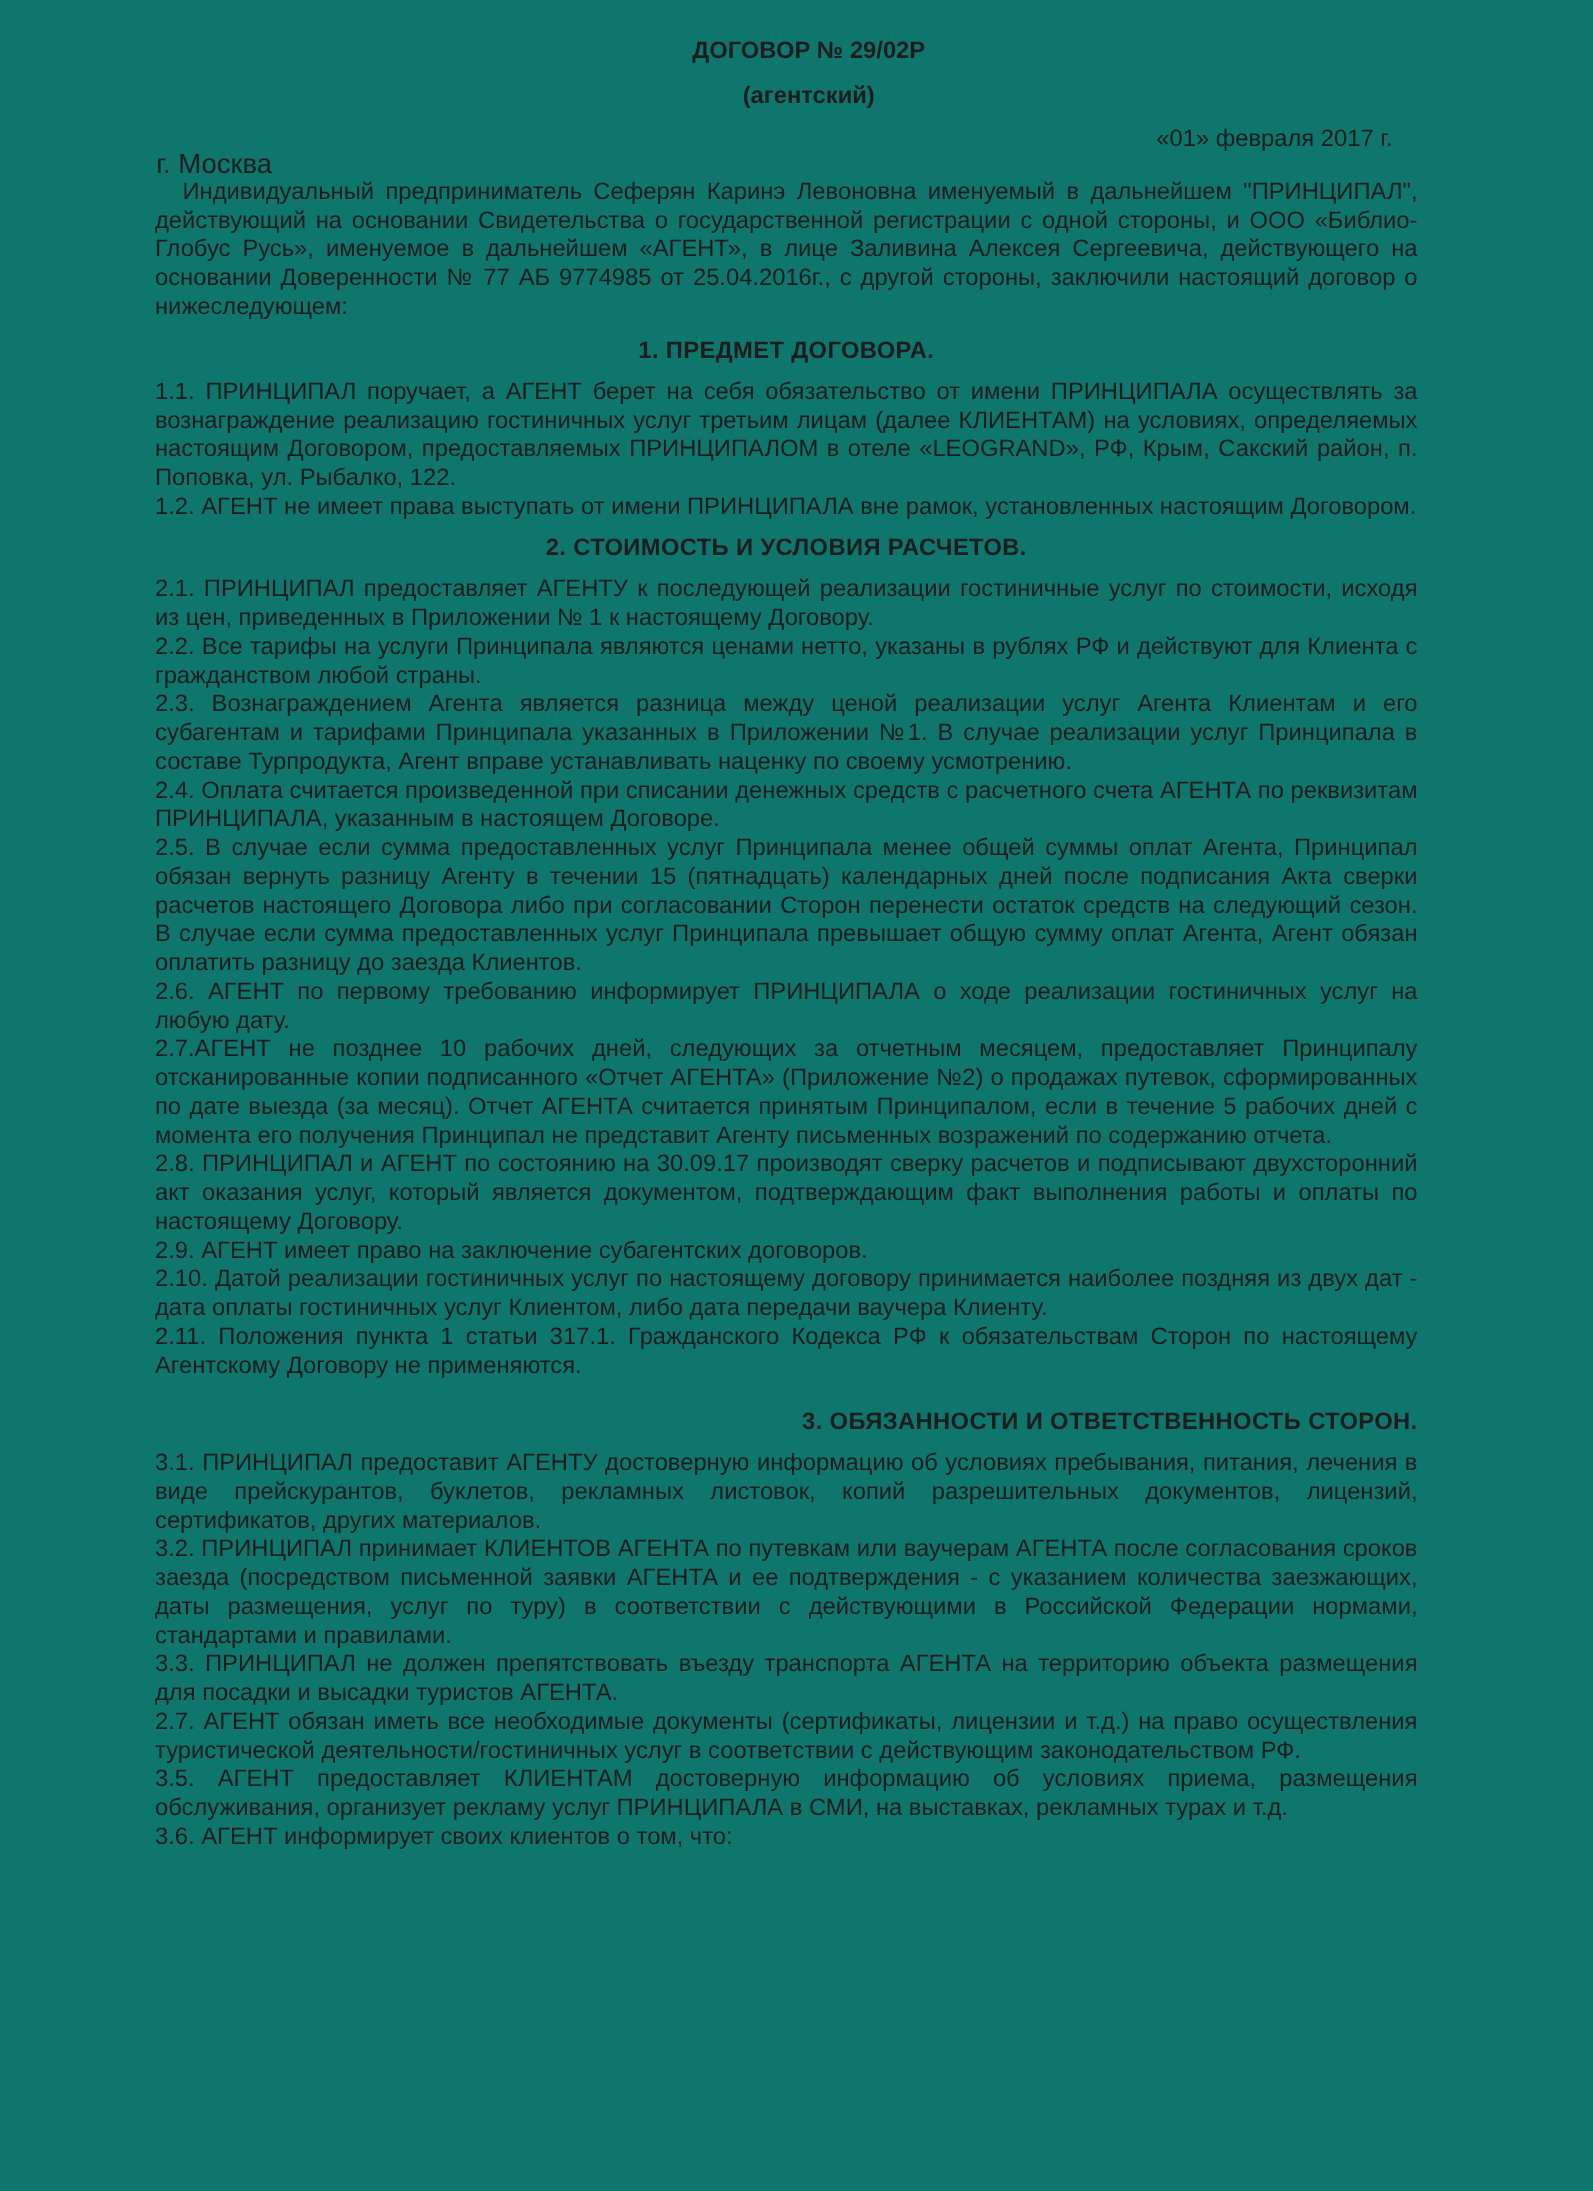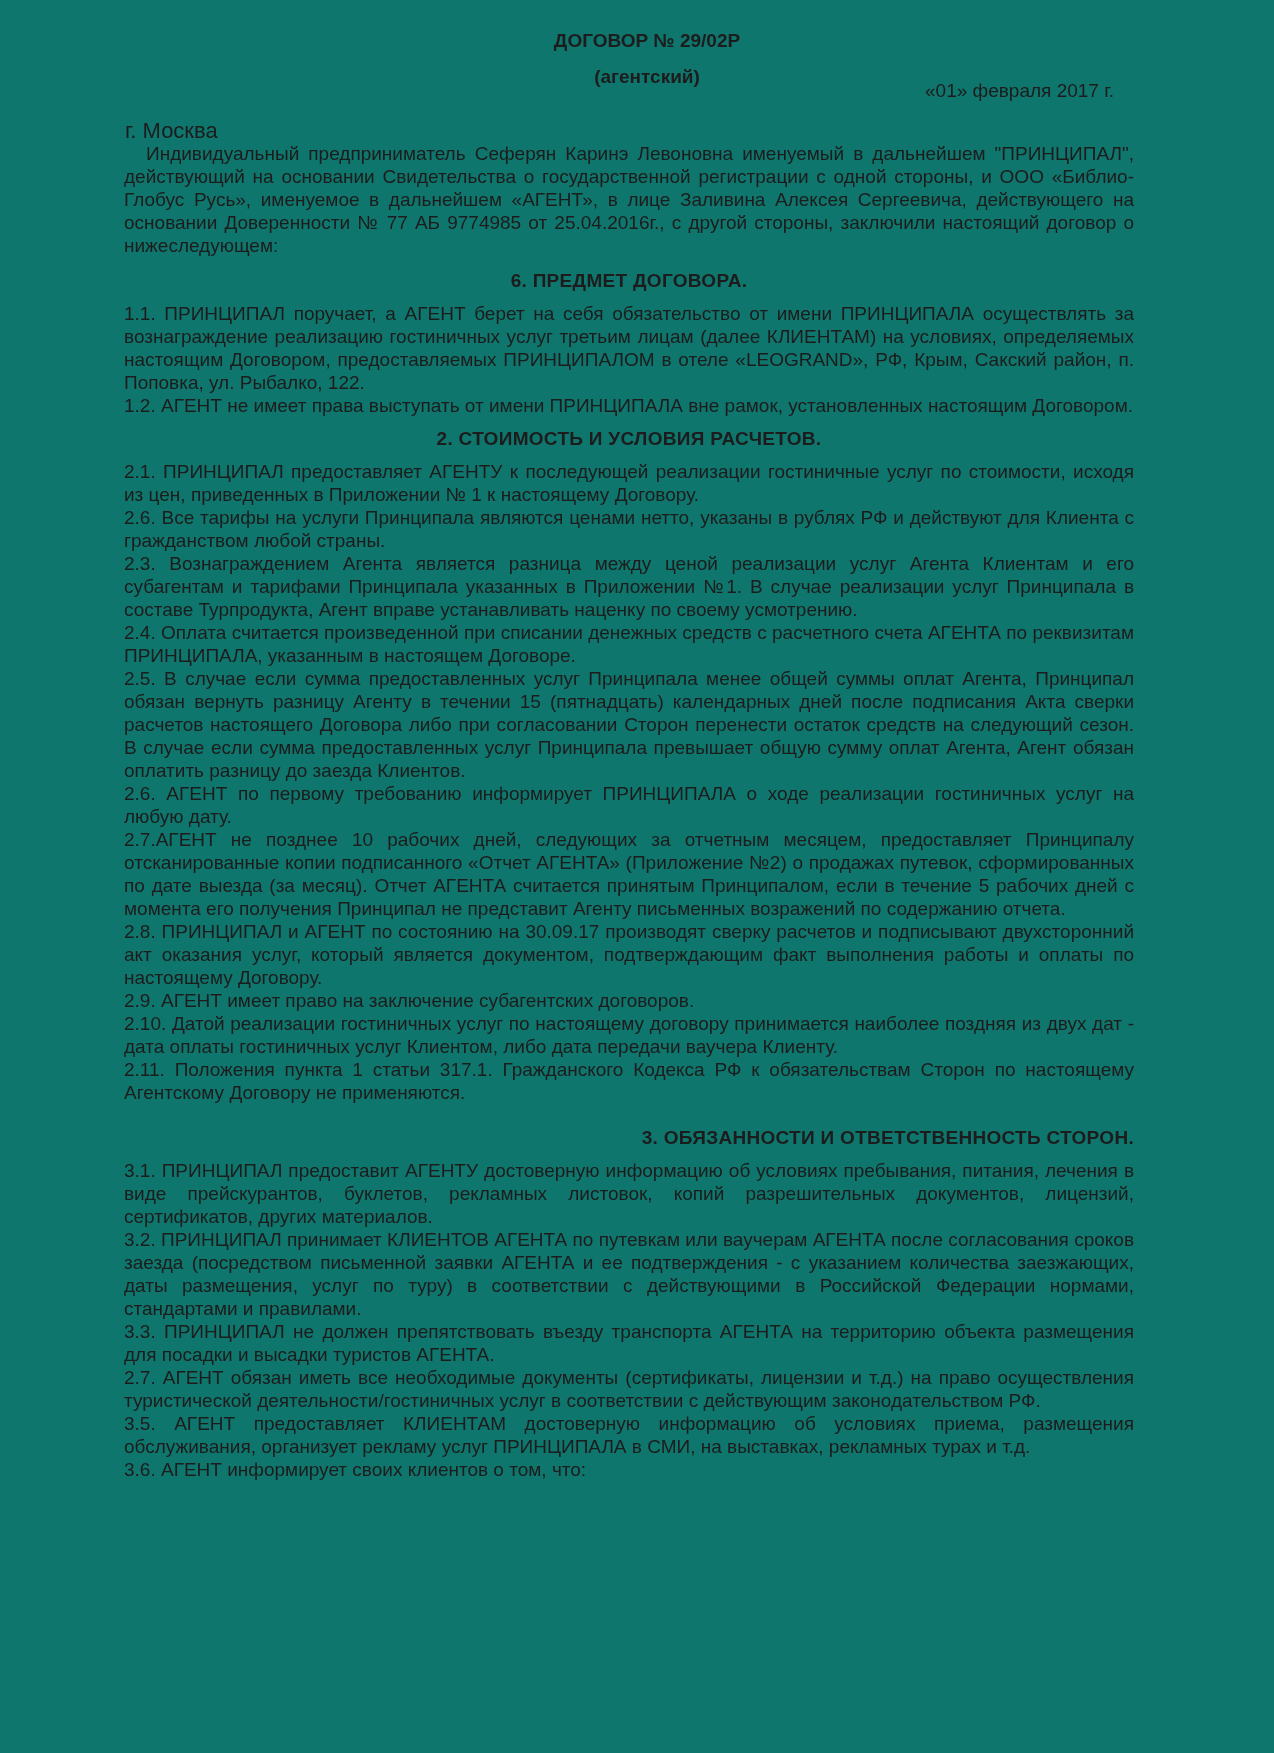--- a/index.html
+++ b/index.html
@@ -5,21 +5,21 @@
   html, body { margin: 0; padding: 0; background: #ffffff; }
   body {
     width: 1274px; height: 1753px; overflow: hidden; position: relative;
     font-family: "Liberation Sans", "DejaVu Sans", sans-serif;
     color: #1c1c1c;
   }
   .page { position: absolute; left: 0; top: 0; width: 1274px; height: 1753px; background: #0f766e; }
   .doc-title { position: absolute; left: 0; width: 1274px; text-align: center; font-weight: bold; font-size: 19px; }
   #t1 { top: 30px; left: 10px; }
   #t2 { top: 66px; left: 10px; }
-  .date { position: absolute; top: 80px; left: 925px; font-size: 19px; }
+  .date { position: absolute; top: 101px; left: 925px; font-size: 19px; }
   .city { position: absolute; top: 118px; left: 125px; font-size: 22px; }
   .body-text {
     position: absolute; left: 124px; width: 1010px; font-size: 19px;
     line-height: 23px; text-align: justify;
   }
   .body-text p { margin: 0; }
   .indent { text-indent: 22px; }
   .heading { text-align: center; font-weight: bold; font-size: 19px; margin: 10px 0 10px 0 !important; letter-spacing: 0.3px; }
   .clause { margin: 0; }
 </style>
@@ -28,27 +28,27 @@
 
 <div class="page">
   <div class="doc-title" id="t1">ДОГОВОР  № 29/02Р</div>
   <div class="doc-title" id="t2">(агентский)</div>
   <div class="date">«01» февраля  2017 г.</div>
   <div class="city">г. Москва</div>
 
   <div class="body-text" style="top:142px;">
     <p class="indent">Индивидуальный предприниматель Сеферян Каринэ Левоновна именуемый в дальнейшем "ПРИНЦИПАЛ", действующий на основании Свидетельства о государственной регистрации с одной стороны, и ООО «Библио-Глобус Русь», именуемое в дальнейшем «АГЕНТ», в лице Заливина Алексея Сергеевича, действующего на основании Доверенности № 77 АБ 9774985 от 25.04.2016г., с другой стороны,  заключили настоящий договор о нижеследующем:</p>
 
-    <p class="heading" style="margin-top:12px !important;">6.   ПРЕДМЕТ ДОГОВОРА.</p>
+    <p class="heading" style="margin-top:12px !important;">1.   ПРЕДМЕТ ДОГОВОРА.</p>
     <p class="clause">1.1. ПРИНЦИПАЛ поручает, а АГЕНТ берет на себя обязательство от имени ПРИНЦИПАЛА осуществлять за вознаграждение реализацию гостиничных услуг третьим лицам (далее КЛИЕНТАМ) на условиях, определяемых настоящим Договором, предоставляемых ПРИНЦИПАЛОМ в отеле «LEOGRAND», РФ, Крым, Сакский район, п. Поповка, ул. Рыбалко, 122.</p>
     <p class="clause">1.2. АГЕНТ не имеет права выступать от имени ПРИНЦИПАЛА вне рамок, установленных настоящим Договором.</p>
 
     <p class="heading">2.   СТОИМОСТЬ И УСЛОВИЯ РАСЧЕТОВ.</p>
     <p class="clause">2.1. ПРИНЦИПАЛ предоставляет АГЕНТУ к последующей реализации гостиничные услуг по стоимости, исходя из цен, приведенных в Приложении № 1 к настоящему Договору.</p>
-    <p class="clause">2.6. Все тарифы на услуги Принципала являются ценами нетто, указаны в рублях РФ и действуют для Клиента с гражданством любой страны.</p>
+    <p class="clause">2.2. Все тарифы на услуги Принципала являются ценами нетто, указаны в рублях РФ и действуют для Клиента с гражданством любой страны.</p>
     <p class="clause">2.3. Вознаграждением Агента является разница между ценой реализации услуг Агента Клиентам и его субагентам и тарифами Принципала указанных в Приложении №1. В случае реализации услуг Принципала в составе Турпродукта, Агент вправе устанавливать наценку по своему усмотрению.</p>
     <p class="clause">2.4. Оплата считается произведенной при списании денежных средств с расчетного счета АГЕНТА по реквизитам ПРИНЦИПАЛА, указанным в настоящем Договоре.</p>
     <p class="clause">2.5. В случае если сумма предоставленных услуг Принципала менее общей суммы оплат Агента, Принципал обязан вернуть разницу Агенту в течении 15 (пятнадцать) календарных дней после подписания Акта сверки расчетов настоящего Договора либо при согласовании Сторон перенести остаток средств на следующий сезон. В случае если сумма предоставленных услуг Принципала превышает общую сумму оплат Агента, Агент обязан оплатить разницу до заезда Клиентов.</p>
     <p class="clause">2.6. АГЕНТ по первому требованию информирует ПРИНЦИПАЛА о ходе реализации гостиничных услуг на любую дату.</p>
     <p class="clause">2.7.АГЕНТ не позднее 10 рабочих дней, следующих за отчетным месяцем, предоставляет Принципалу отсканированные копии подписанного «Отчет АГЕНТА» (Приложение №2) о продажах путевок, сформированных по дате выезда (за месяц). Отчет АГЕНТА считается принятым Принципалом, если в течение 5 рабочих дней с момента его получения Принципал не представит Агенту письменных возражений по содержанию отчета.</p>
     <p class="clause">2.8. ПРИНЦИПАЛ и АГЕНТ по состоянию на 30.09.17 производят сверку расчетов и подписывают двухсторонний акт оказания услуг, который является документом, подтверждающим факт выполнения работы и оплаты по настоящему Договору.</p>
     <p class="clause">2.9. АГЕНТ имеет право на заключение субагентских договоров.</p>
     <p class="clause">2.10. Датой реализации гостиничных услуг по настоящему договору принимается наиболее поздняя из двух дат  - дата оплаты гостиничных услуг Клиентом, либо дата передачи ваучера Клиенту.</p>
     <p class="clause">2.11. Положения пункта 1 статьи 317.1. Гражданского Кодекса РФ к обязательствам Сторон по настоящему Агентскому Договору не применяются.</p>
 

